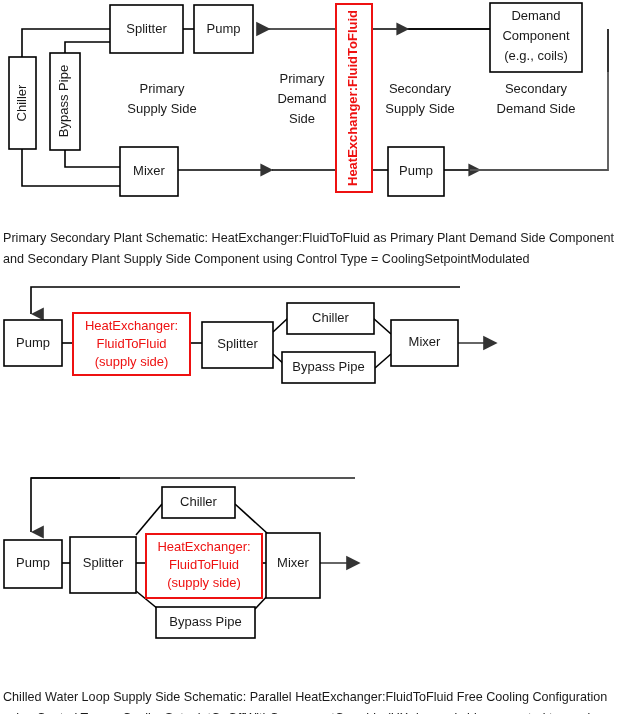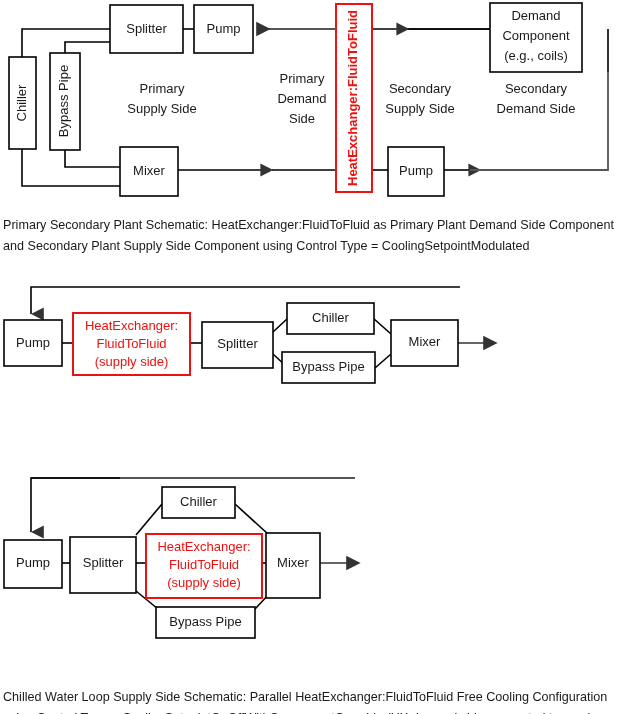--- a/index.html
+++ b/index.html
@@ -161,21 +161,21 @@
       <text class="region" x="302" y="120">Side</text>
 
       <text class="region" x="420" y="90">Secondary</text>
       <text class="region" x="420" y="110">Supply Side</text>
 
       <text class="region" x="536" y="90">Secondary</text>
       <text class="region" x="536" y="110">Demand Side</text>
     </svg>
   </div>
 
-  <div class="caption" style="top:215px;">Primary Secondary Plant Schematic: HeatExchanger:FluidToFluid as Primary Plant Demand Side Component and Secondary Plant Supply Side Component using Control Type = CoolingSetpointModulated</div>
+  <div class="caption" style="top:228px;">Primary Secondary Plant Schematic: HeatExchanger:FluidToFluid as Primary Plant Demand Side Component and Secondary Plant Supply Side Component using Control Type = CoolingSetpointModulated</div>
 
   <div class="figure" style="top:282px;">
     <svg width="630" height="115" viewBox="0 0 630 115">
 
       <path class="ln" d="M460,5 L31,5 L31,32" marker-end="url(#arrD)"></path>
 
       <path class="ln" d="M62,61 L73,61"></path>
 
       <path class="ln" d="M190,61 L202,61"></path>
 

